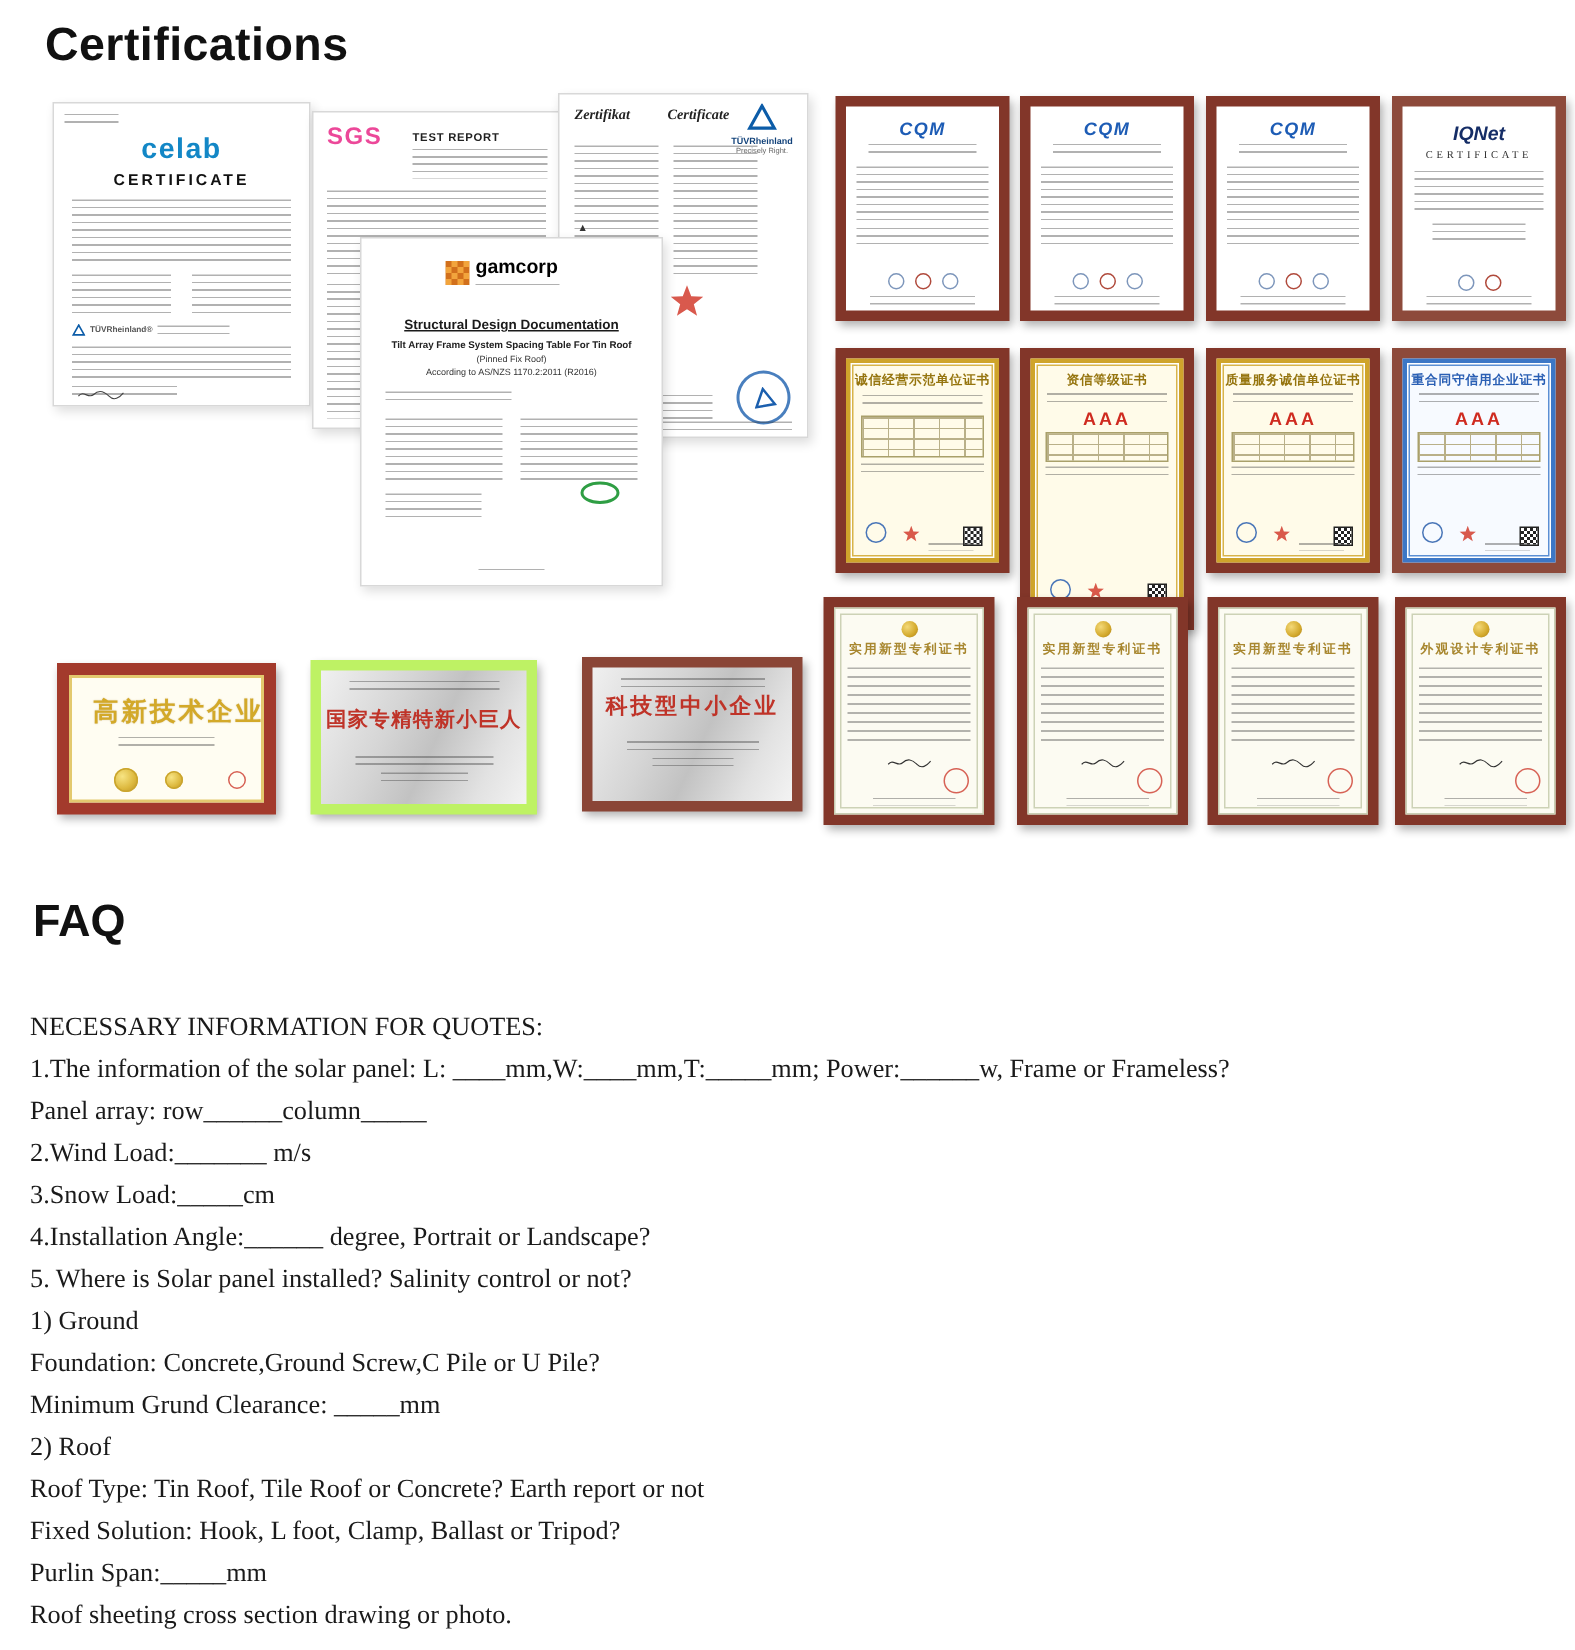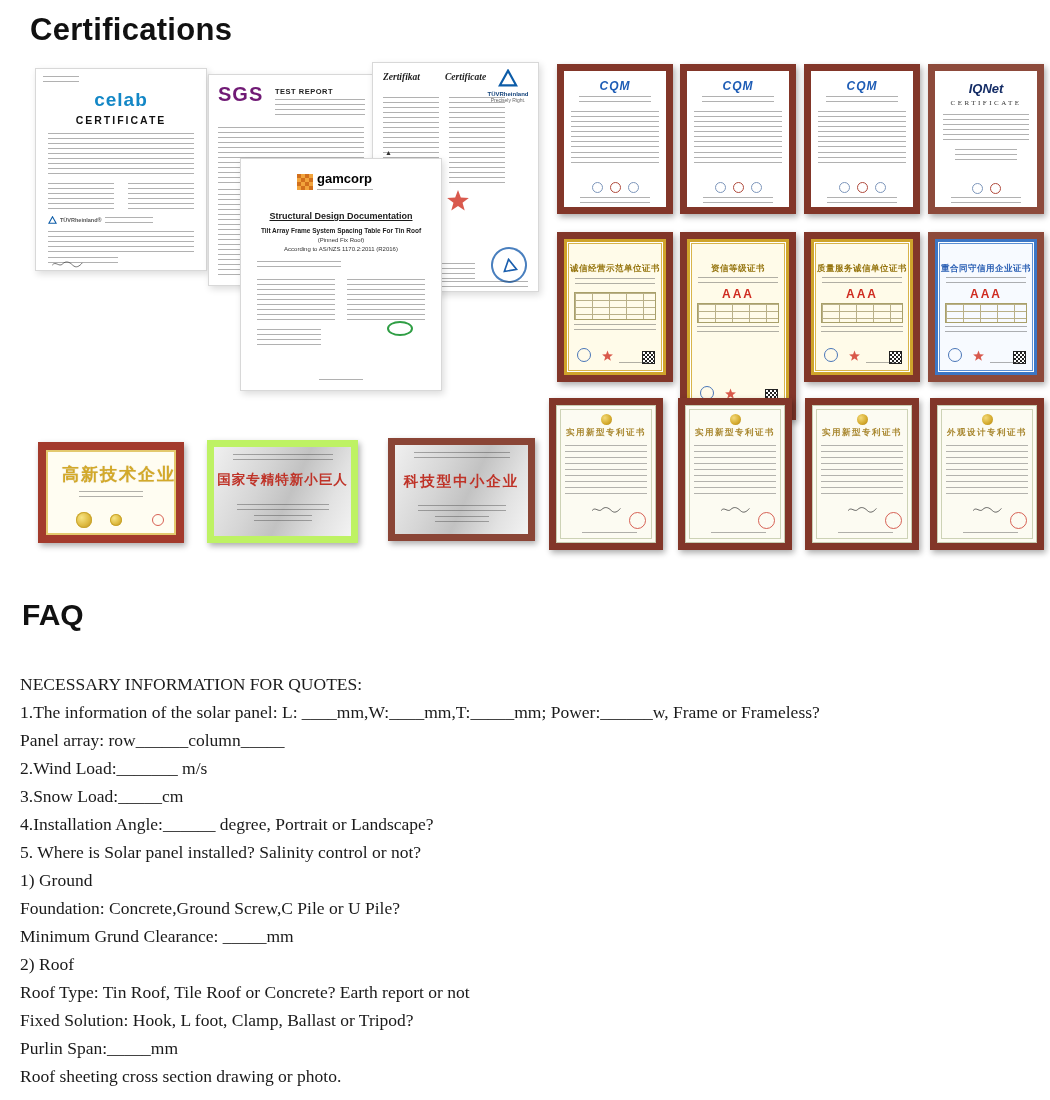--- a/index.html
+++ b/index.html
@@ -12,21 +12,21 @@
 
   
   .tl { background-image:repeating-linear-gradient(to bottom, rgba(60,60,60,.40) 0, rgba(60,60,60,.40) 1px, transparent 1px, transparent 5px); }
   .tl6 { background-image:repeating-linear-gradient(to bottom, rgba(60,60,60,.38) 0, rgba(60,60,60,.38) 1px, transparent 1px, transparent 6px); }
   .tlc { margin-left:auto; margin-right:auto; }
 
   
   .doc { position:absolute; background:#fff; border:1px solid #d8d8d8; box-shadow:2px 3px 7px rgba(0,0,0,.14); }
   .celab { color:#1387c6; font-weight:800; font-size:19px; letter-spacing:1px; text-align:center; }
   .celab-cert { font-weight:700; font-size:10.5px; letter-spacing:2px; text-align:center; color:#111; }
-  .sgs { color:#701a75; font-weight:800; font-size:20px; letter-spacing:1px; }
+  .sgs { color:#ec4899; font-weight:800; font-size:16px; letter-spacing:1px; }
   .trpt { font-weight:700; font-size:7.5px; letter-spacing:.5px; color:#222; }
   .gam-grid { width:16px; height:16px; background:repeating-conic-gradient(#f2a43c 0 25%, #d2701c 0 50%); background-size:8px 8px; display:inline-block; }
   .gam-word { color:#000000; font-weight:800; font-size:13px; line-height:1; }
   .sdd-title { position:absolute; left:0; right:0; font-size:9px; font-weight:700; text-align:center; text-decoration:underline; color:#1b1b1b; }
   .sdd-s1 { position:absolute; left:0; right:0; font-size:6.5px; font-weight:700; text-align:center; color:#222; }
   .sdd-s2, .sdd-s3 { position:absolute; left:0; right:0; font-size:6px; text-align:center; color:#333; }
   .green-oval { position:absolute; width:26px; height:15px; border:2px solid #2f9e44; border-radius:50%; }
   .zk { position:absolute; font-family:"Liberation Serif", serif; font-style:italic; font-weight:700; font-size:9.5px; color:#222; }
   .tuv-name { font-size:6px; font-weight:700; color:#12427a; }
   .tuv-tag { font-size:5px; color:#666; }
@@ -40,21 +40,21 @@
   .paper { position:relative; width:100%; height:100%; background:#fff; overflow:hidden; }
   .paper.gold { background:#fffbe9; border:3px solid #cfa42b; box-shadow: inset 0 0 0 1px #fff, inset 0 0 0 2px #d8b44a; }
   .paper.blue { background:#f7faff; border:3px solid #3c77c6; box-shadow: inset 0 0 0 1px #fff, inset 0 0 0 2px #5b8fd4; }
   .paper.patent { background:#fcfbf2; border:1px solid #c8cdb2; box-shadow: inset 0 0 0 3px #fcfbf2, inset 0 0 0 4px #cdd2b6; }
   .paper.metal { background:linear-gradient(115deg,#f0f0f0,#d5d5d5 35%,#c2c2c2 55%,#e2e2e2 80%,#f3f3f3); }
   .paper.cream { background:#fffdf2; box-shadow: inset 0 0 0 2px #e3c96e; }
 
   .cqm { color:#1d5cb5; font-weight:800; font-size:12px; font-style:italic; text-align:center; margin-top:8px; letter-spacing:1px; }
   .iqnet { color:#152d66; font-weight:800; font-size:13px; font-style:italic; text-align:center; margin-top:10px; }
   .iq-cert { font-size:7px; letter-spacing:2.5px; text-align:center; color:#333; margin-top:3px; font-family:"Liberation Serif", serif; }
-  .g-title { font-weight:700; font-size:8.5px; text-align:center; letter-spacing:.5px; margin-top:21px; }
+  .g-title { font-weight:700; font-size:8.5px; text-align:center; letter-spacing:.5px; margin-top:6px; }
   .gold-t { color:#96750f; }
   .blue-t { color:#2a5fb4; }
   .grade { color:#cf2b20; font-weight:800; text-align:center; font-size:12px; margin-top:1px; letter-spacing:2px; }
   .p-title { color:#a8872f; font-weight:700; font-size:8.5px; letter-spacing:1.5px; text-align:center; margin-top:2px; }
   .tbl { border:1px solid #a9a06a; background-image:
         repeating-linear-gradient(to right, #b9b088 0, #b9b088 1px, transparent 1px, transparent 17px),
         repeating-linear-gradient(to bottom, #b9b088 0, #b9b088 1px, transparent 1px, transparent 7px); }
   .qr { background:repeating-conic-gradient(#222 0 25%, #fff 0 50%); background-size:4px 4px; border:1px solid #222; }
   .cir { border-radius:50%; border:1.5px solid; display:inline-block; }
   .rstamp { position:absolute; border-radius:50%; border:1.6px solid rgba(208,70,58,.85); }
@@ -354,21 +354,21 @@
       <div class="tl tlc" style="width:100px;height:7px;margin-top:7px"></div>
       <div class="plq-red" style="font-size:13.5px;margin-top:10px;letter-spacing:1px">国家专精特新小巨人</div>
       <div class="tl tlc" style="width:92px;height:7px;margin-top:15px"></div>
       <div class="tl tlc" style="width:58px;height:7px;margin-top:4px"></div>
     </div>
   </div>
 
   <div class="frame" style="left:388px;top:438px;width:147px;height:103px;padding:7px;background:#8a4536">
     <div class="paper metal">
       <div class="tl tlc" style="width:96px;height:7px;margin-top:7px"></div>
-      <div class="plq-red" style="font-size:14.5px;margin-top:13px;letter-spacing:2px">科技型中小企业</div>
+      <div class="plq-red" style="font-size:14.5px;margin-top:2px;letter-spacing:2px">科技型中小企业</div>
       <div class="tl tlc" style="width:88px;height:7px;margin-top:14px"></div>
       <div class="tl tlc" style="width:54px;height:7px;margin-top:4px"></div>
     </div>
   </div>
 
   <div class="h-faq">FAQ</div>
   <div class="faq-lines">
     <div>NECESSARY INFORMATION FOR QUOTES:</div>
     <div>1.The information of the solar panel: L: ____mm,W:____mm,T:_____mm; Power:______w, Frame or Frameless?</div>
     <div>Panel array: row______column_____</div>

